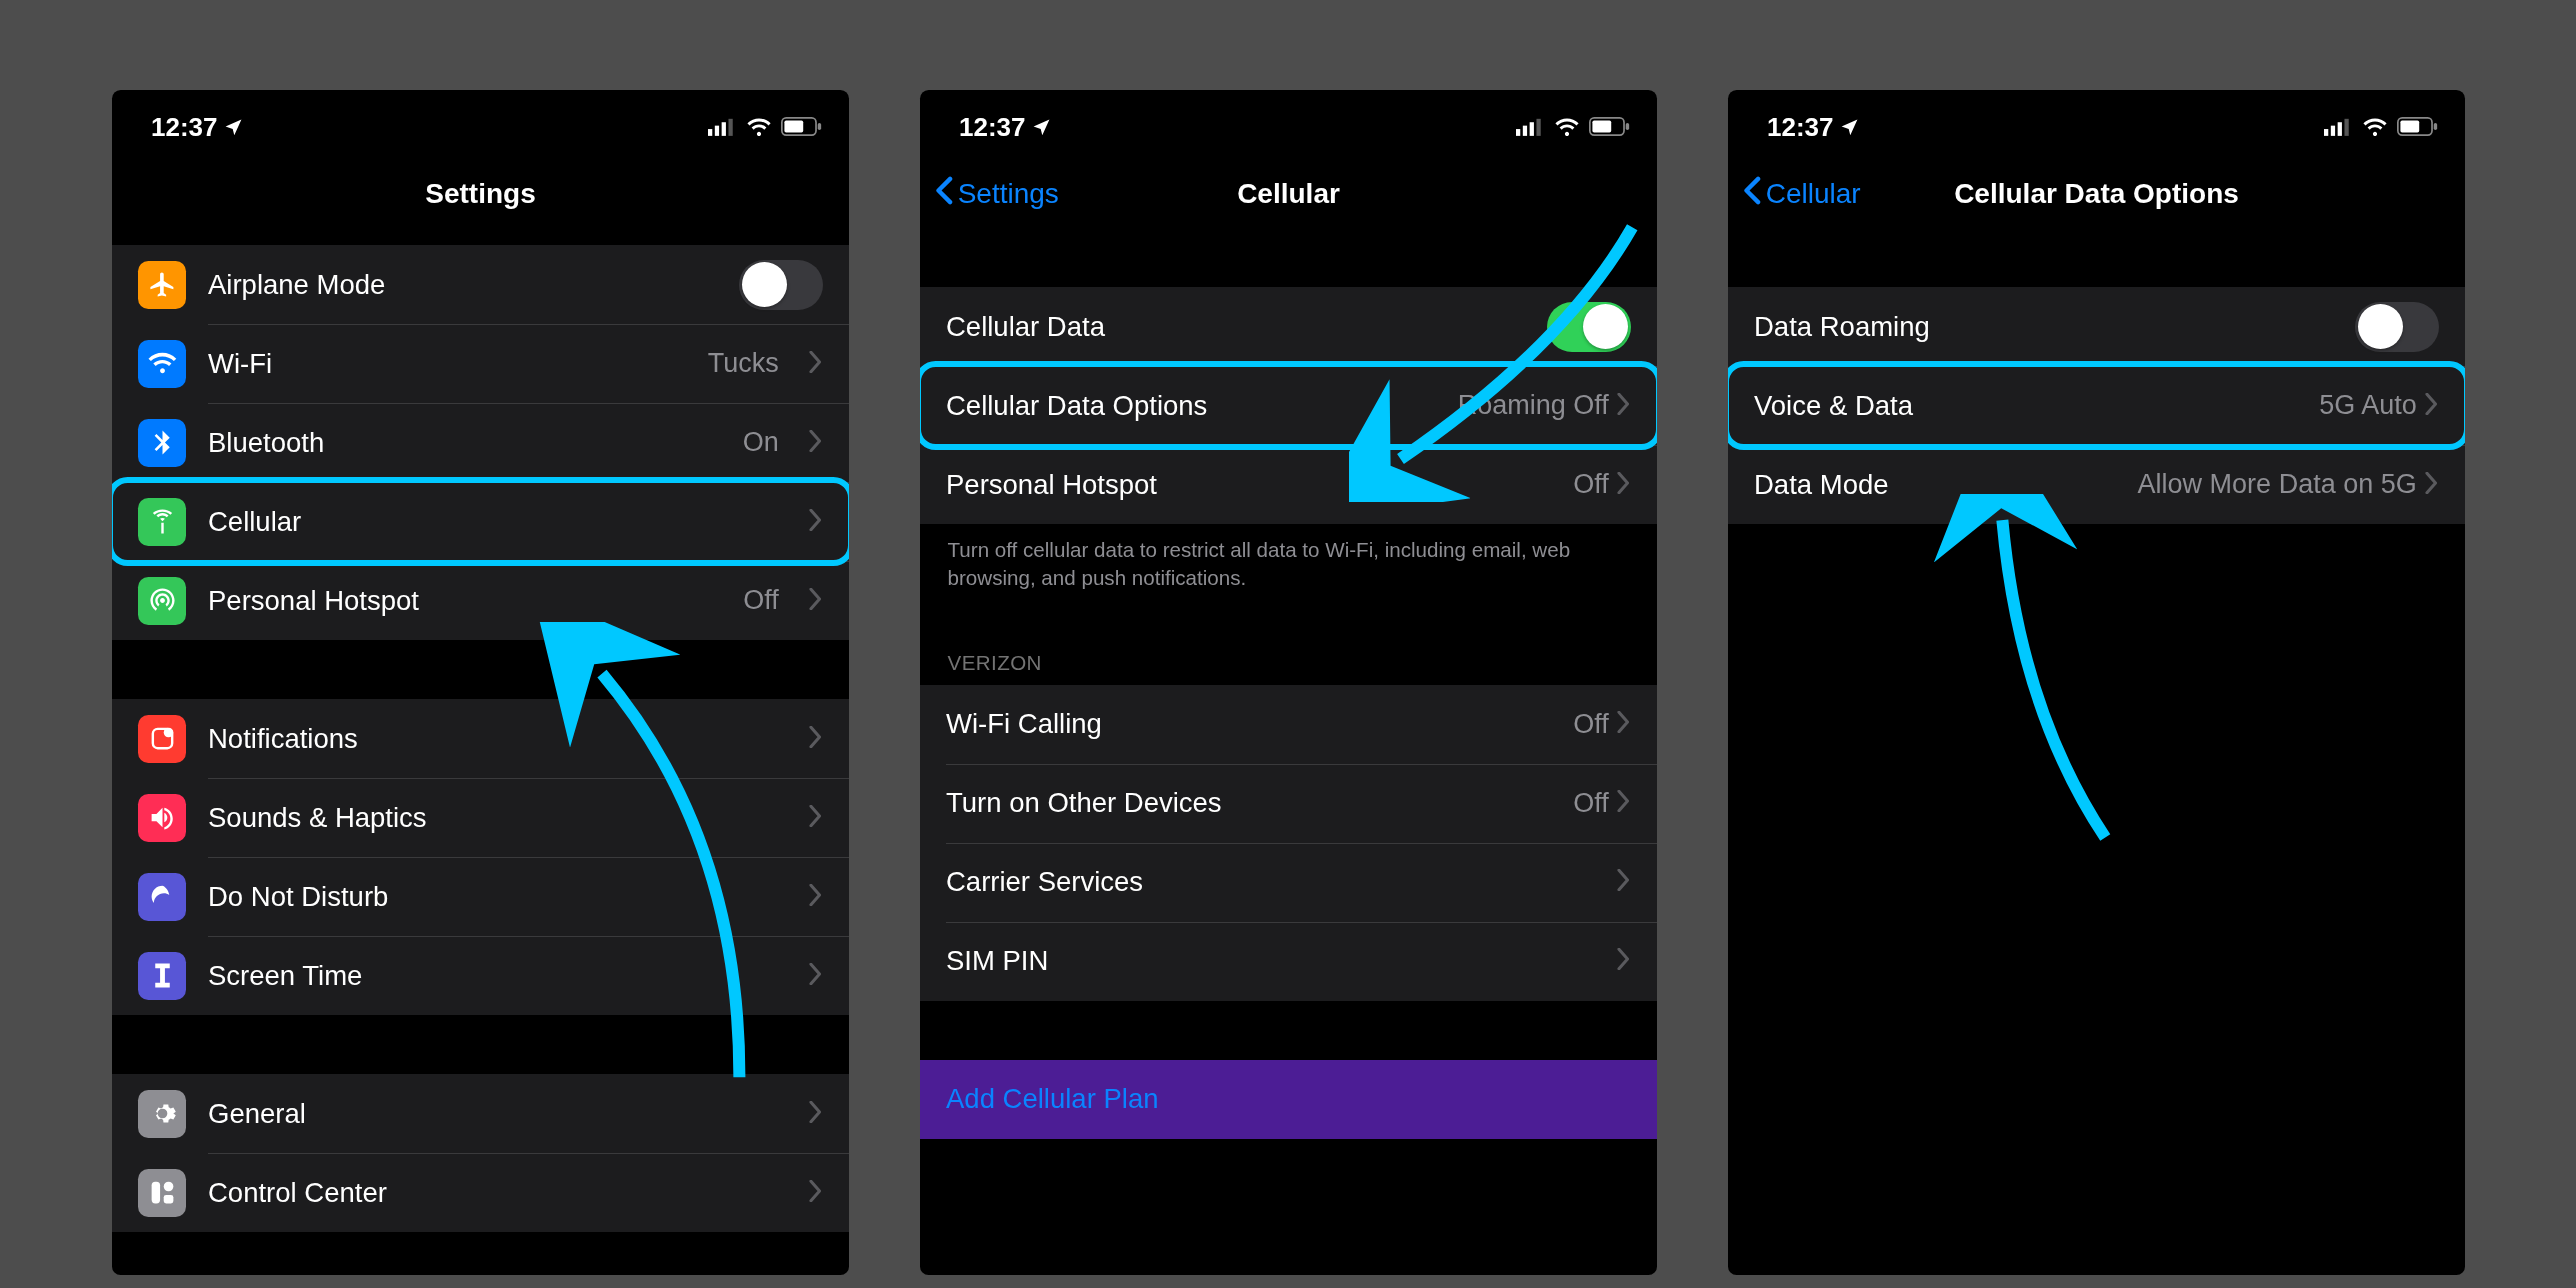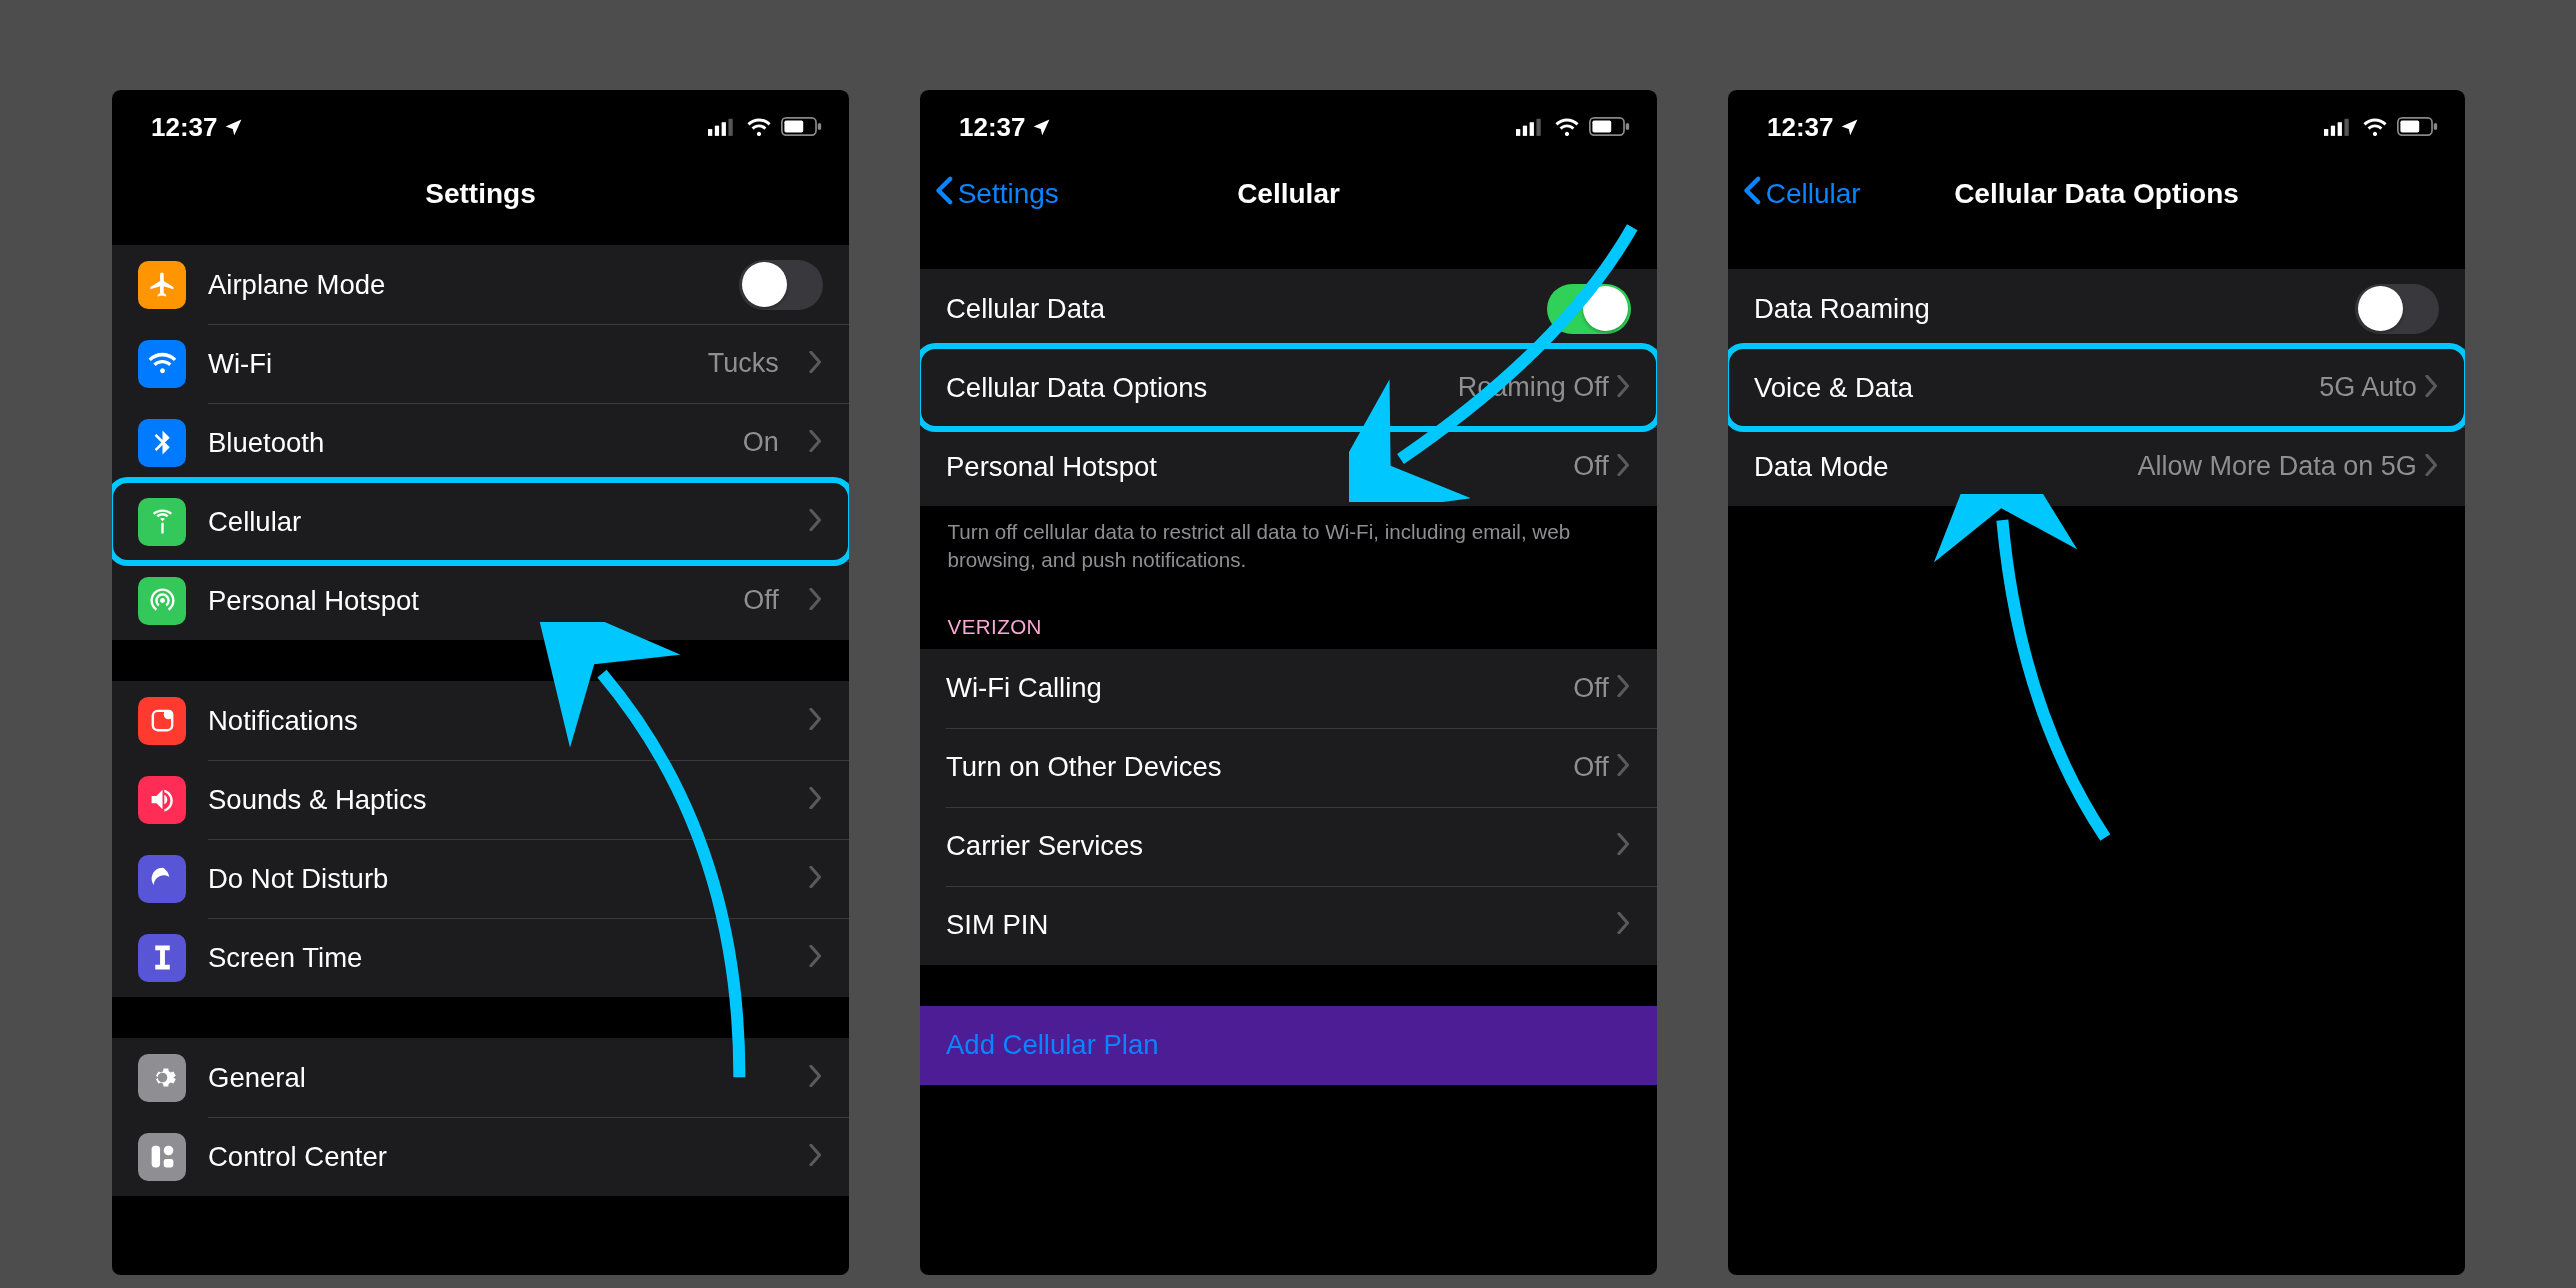--- a/index.html
+++ b/index.html
@@ -52,24 +52,24 @@
     left: 13.7px;
     display: flex;
     align-items: center;
     color: #0a84ff;
     font-weight: 400;
     gap: 3.4px;
     font-size: 28px;
   }
   .nav-title { text-align: center; }
 
-  .section { margin-top: 41px; }
+  .section { margin-top: 59px; }
   .section.first { margin-top: 17px; }
   .section-header {
-    color: #f9a8d4;
+    color: #737373;
     font-size: 20.6px;
     text-transform: uppercase;
     padding: 0 27.5px 10.3px 27.5px;
     letter-spacing: 0.4px;
   }
   .section-footer {
     color: #8e8e93;
     font-size: 20.6px;
     padding: 12px 27.5px 0 27.5px;
     line-height: 1.35;

